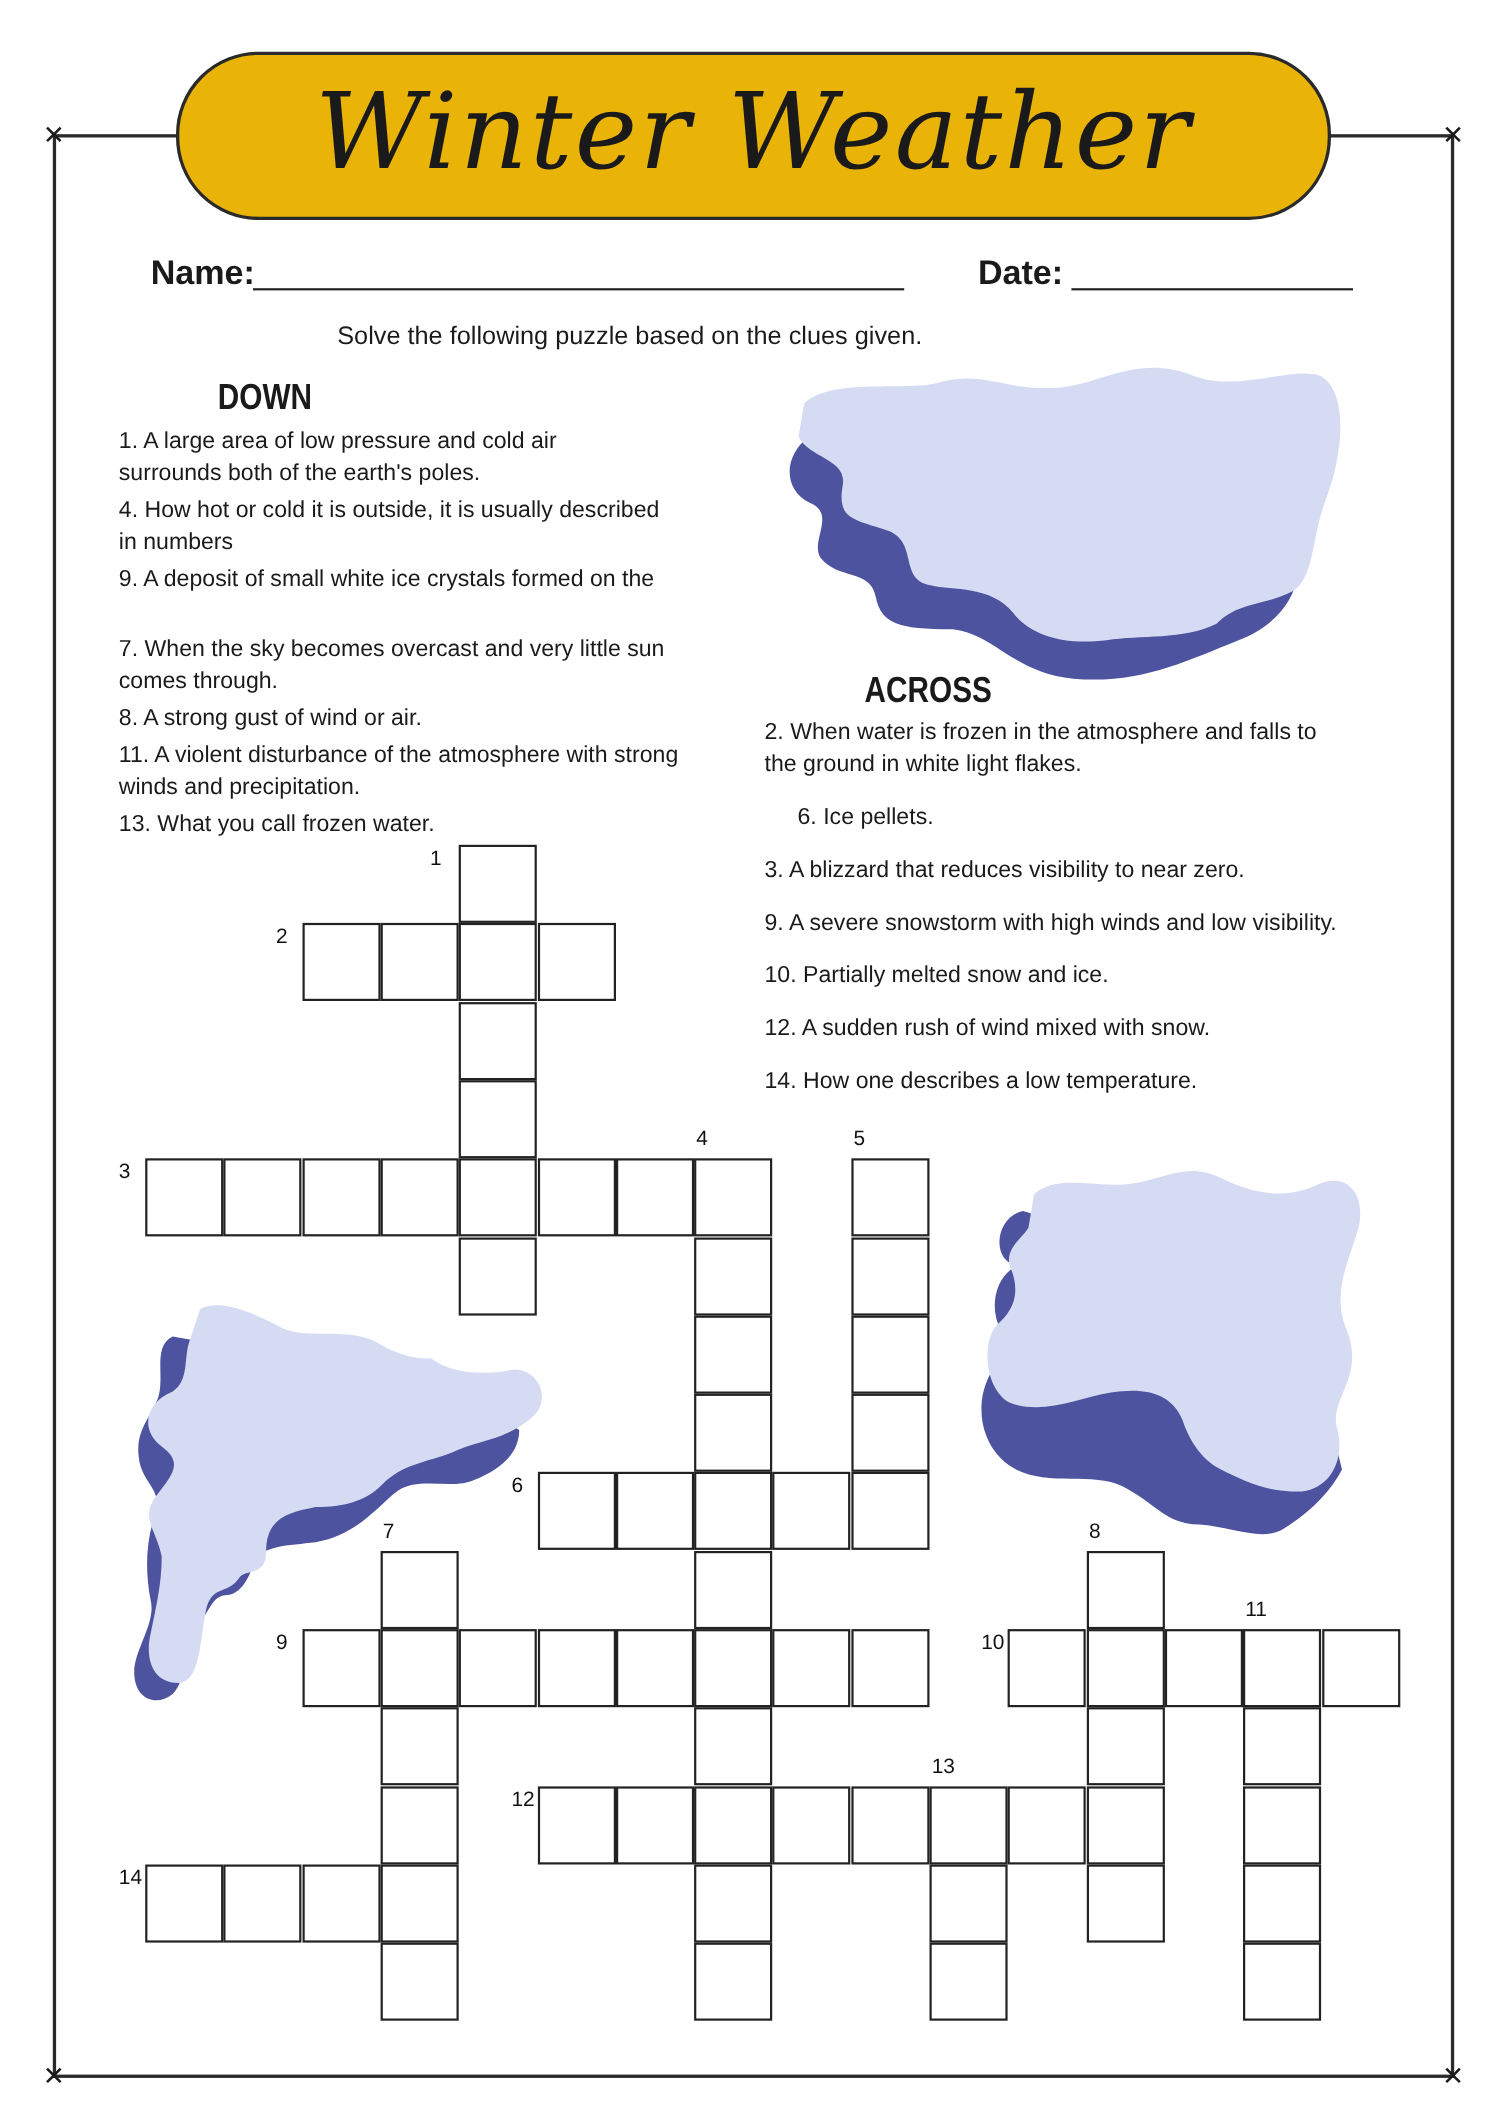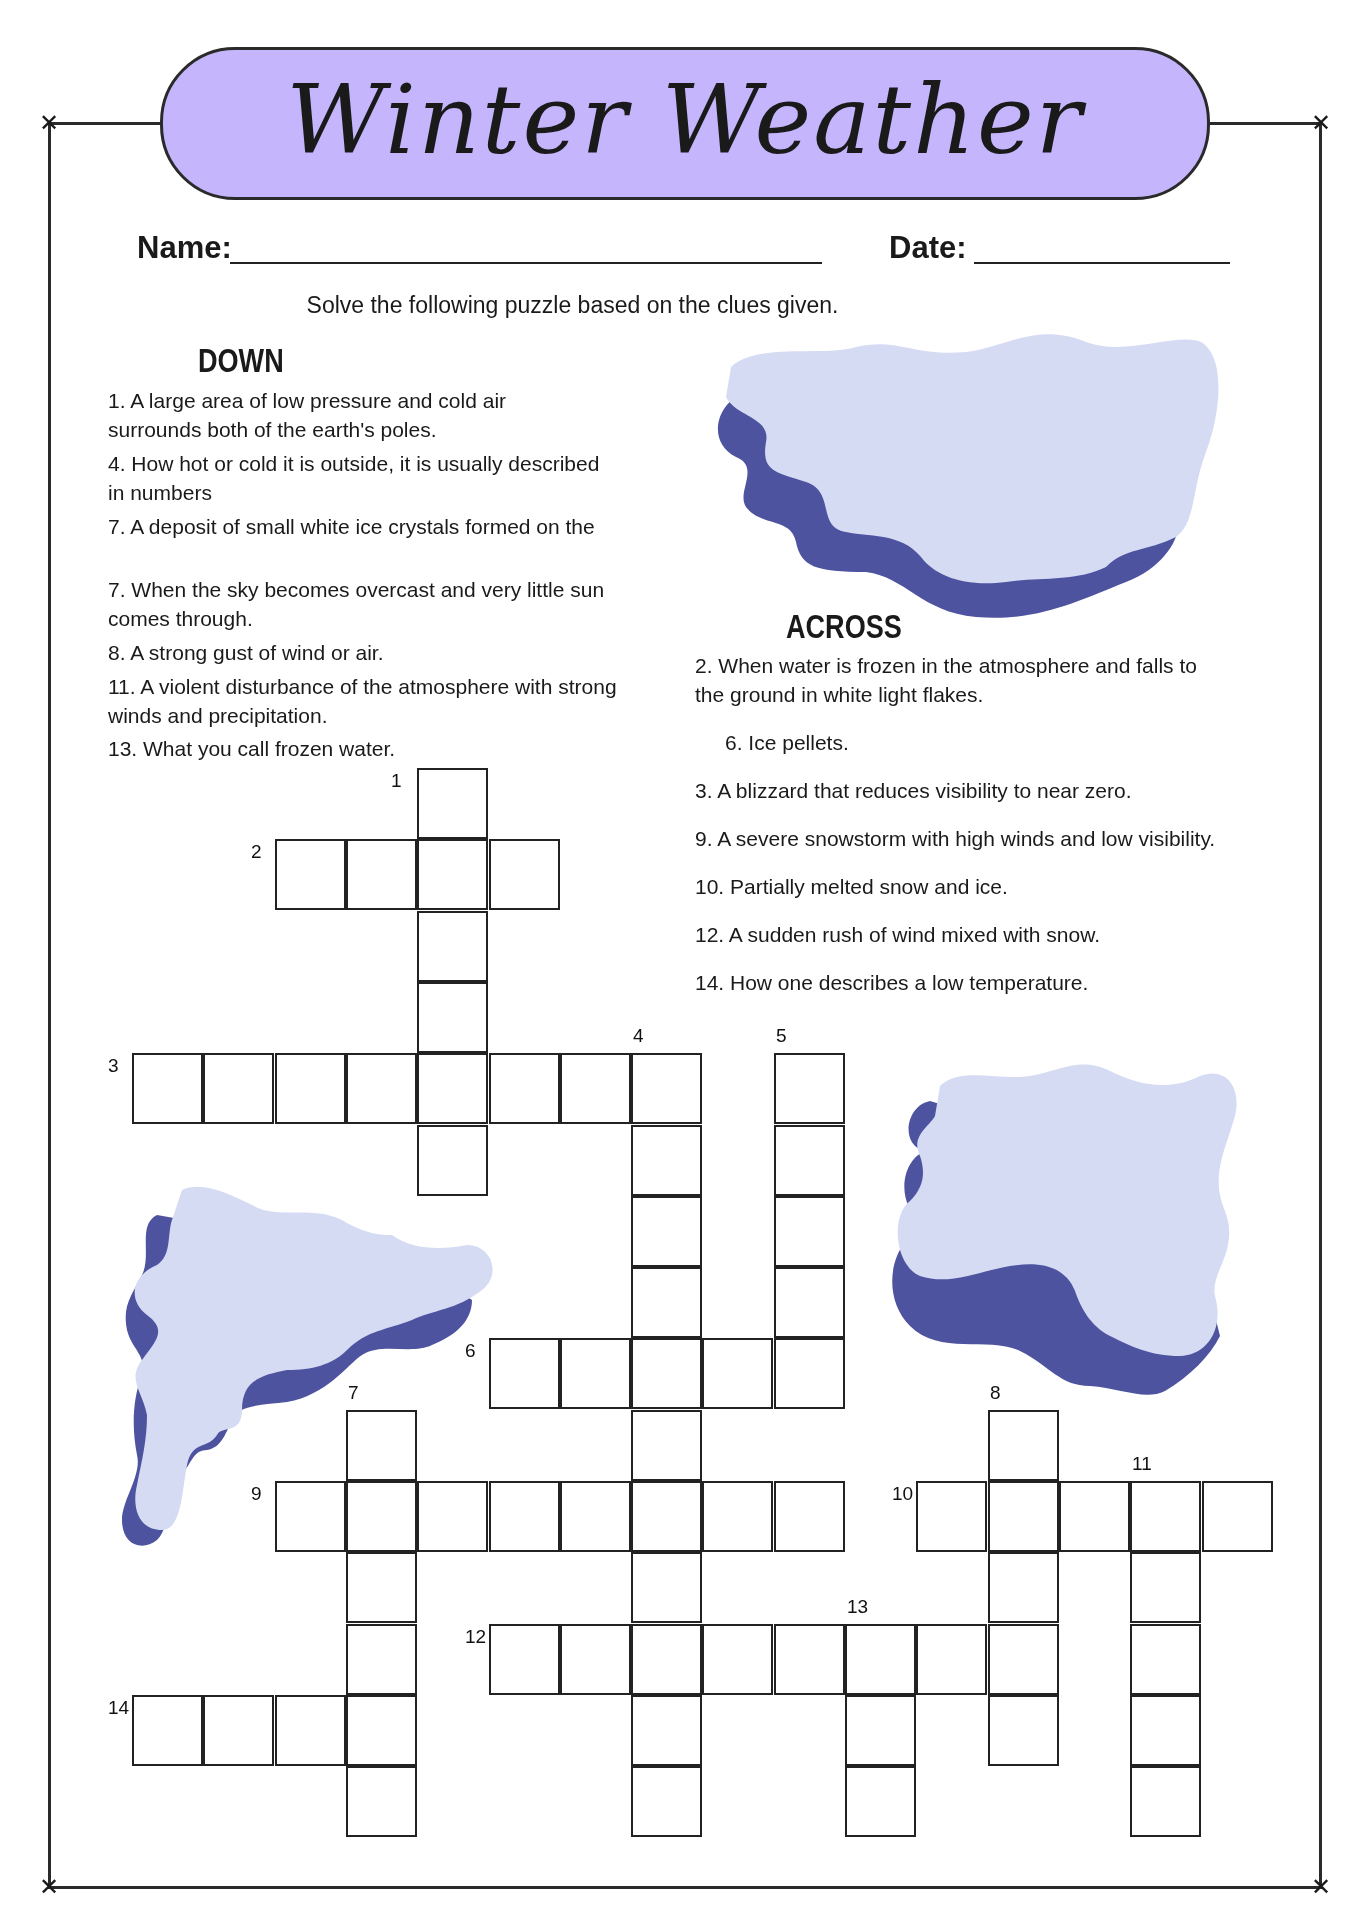--- a/index.html
+++ b/index.html
@@ -4,21 +4,21 @@
 <style>
   html, body { margin:0; padding:0; background:#ffffff; }
   body { width:1358px; height:1920px; position:relative; overflow:hidden;
          font-family:"DejaVu Sans", sans-serif; color:#1a1a1a; }
   .abs { position:absolute; }
   .hline { position:absolute; height:3px; background:#2a2a2a; }
   .vline { position:absolute; width:3px; background:#2a2a2a; }
   .xmark { position:absolute; width:22px; height:22px; font-size:24px; line-height:22px; text-align:center;
            font-weight:bold; color:#1a1a1a; font-family:"DejaVu Sans", sans-serif; }
   .pill { position:absolute; left:160px; top:47px; width:1044px; height:147px;
-          border:3px solid #2a2a2a; border-radius:75px; background:#c4b5fd; }
+          border:3px solid #2a2a2a; border-radius:75px; background:#eab308; }
   .title { position:absolute; left:0; right:0; top:14px; text-align:center;
            font-family:"DejaVu Serif", serif; font-style:italic; font-size:96px; font-weight:normal;
            letter-spacing:2px; color:#1a1a1a; }
   .label { position:absolute; font-size:31px; font-weight:bold; font-family:"Liberation Sans", sans-serif; }
   .fill-line { position:absolute; height:2px; background:#222; }
   .instr { position:absolute; left:0; width:1145px; text-align:center; font-size:23px; font-family:"Liberation Sans", sans-serif; }
   .heading { position:absolute; font-size:33px; font-family:"Liberation Sans", sans-serif; font-weight:bold; transform:scaleX(0.82); transform-origin:left top; }
   .clue { position:absolute; font-size:21px; line-height:29px; font-family:"Liberation Sans", sans-serif; color:#1a1a1a; }
   .cell { position:absolute; width:71px; height:71px; box-sizing:border-box; border:2.5px solid #222; background:transparent; }
   .num { position:absolute; font-size:19px; font-family:"Liberation Sans", sans-serif; color:#111; }
@@ -64,21 +64,21 @@
 <div class="heading" style="left:198px; top:342px;">DOWN</div>
 <div class="clue" style="left:108px; top:386px;">
   <div>1. A large area of low pressure and cold air</div>
   <div>surrounds both of the earth's poles.</div>
 </div>
 <div class="clue" style="left:108px; top:449px;">
   <div>4. How hot or cold it is outside, it is usually described</div>
   <div>in numbers</div>
 </div>
 <div class="clue" style="left:108px; top:512px;">
-  <div>7. A deposit of small white ice crystals formed on the</div>
+  <div>9. A deposit of small white ice crystals formed on the</div>
 </div>
 <div class="clue" style="left:108px; top:575px;">
   <div>7. When the sky becomes overcast and very little sun</div>
   <div>comes through.</div>
 </div>
 <div class="clue" style="left:108px; top:638px;">
   <div>8. A strong gust of wind or air.</div>
 </div>
 <div class="clue" style="left:108px; top:672px;">
   <div>11. A violent disturbance of the atmosphere with strong</div>

